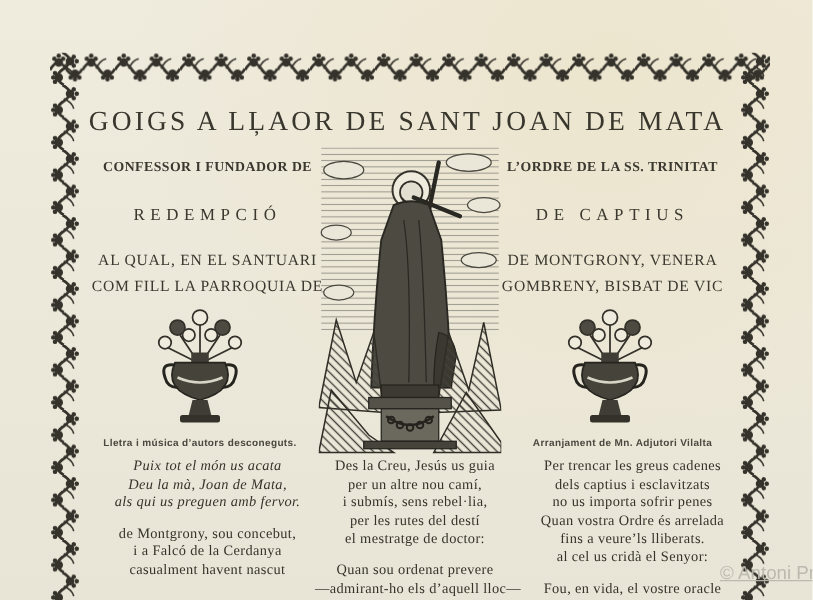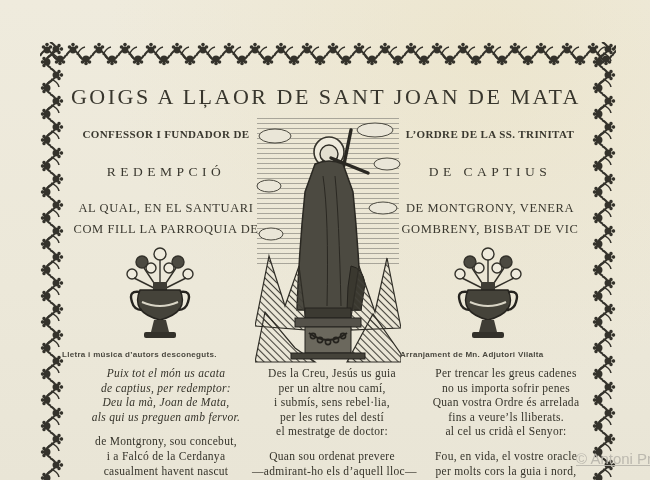--- a/index.html
+++ b/index.html
@@ -21,21 +21,21 @@
   .hdr-left{left:72px;}
   .hdr-right{left:396px;}
   .hdr .founder{font-weight:bold;font-size:11px;letter-spacing:0.4px;white-space:nowrap;}
   .hdr .spaced{margin-top:24px;font-size:13.5px;letter-spacing:4.5px;white-space:nowrap;}
   .hdr .detail{margin-top:18px;font-size:12.5px;line-height:21px;letter-spacing:0.6px;white-space:nowrap;}
   .engraving{position:absolute;left:255px;top:116px;width:146px;height:248px;}
   .vase{position:absolute;top:240px;width:80px;height:106px;}
   .vase-left{left:120px;}
   .vase-right{left:448px;}
   .eng-caption{
-    position:absolute;top:350px;width:196px;
+    position:absolute;top:350px;width:196px;text-align:center;
     font-family:"Liberation Sans", sans-serif;font-weight:bold;
     font-size:8px;letter-spacing:0.3px;color:#4a483f;white-space:nowrap;
   }
   .cap-left{left:62px;}
   .cap-right{left:400px;}
   .verse-col{position:absolute;top:366px;font-size:11.5px;line-height:14.6px;color:#35332a;}
   .col-left{left:78px;width:176px;}
   .col-mid{left:252px;width:160px;}
   .col-right{left:418px;width:176px;}
   .stanza{margin:0 0 10px 0;text-align:center;}
@@ -228,21 +228,20 @@
       <rect x="24" y="92" width="32" height="6" rx="2" fill="#33312a"></rect>
     </g>
   </svg>
 
   <div class="eng-caption cap-left">Lletra i música d’autors desconeguts.</div>
   <div class="eng-caption cap-right">Arranjament de Mn. Adjutori Vilalta</div>
 
   <div class="verse-col col-left">
     <div class="stanza italic">
       <div class="vline">Puix tot el món us acata</div>
-      <div class="vline">de captius, per redemptor:</div>
       <div class="vline">Deu la mà, Joan de Mata,</div>
       <div class="vline">als qui us preguen amb fervor.</div>
     </div>
     <div class="stanza">
       <div class="vline">de Montgrony, sou concebut,</div>
       <div class="vline">i a Falcó de la Cerdanya</div>
       <div class="vline">casualment havent nascut</div>
 
     </div>
   </div>
@@ -258,20 +257,21 @@
     <div class="stanza">
       <div class="vline">Quan sou ordenat prevere</div>
       <div class="vline">—admirant-ho els d’aquell lloc—</div>
 
     </div>
   </div>
 
   <div class="verse-col col-right">
     <div class="stanza">
       <div class="vline">Per trencar les greus cadenes</div>
+      <div class="vline">dels captius i esclavitzats</div>
       <div class="vline">no us importa sofrir penes</div>
       <div class="vline">Quan vostra Ordre és arrelada</div>
       <div class="vline">fins a veure’ls lliberats.</div>
       <div class="vline">al cel us cridà el Senyor:</div>
     </div>
     <div class="stanza">
       <div class="vline">Fou, en vida, el vostre oracle</div>
       <div class="vline">per molts cors la guia i nord,</div>
 
     </div>

